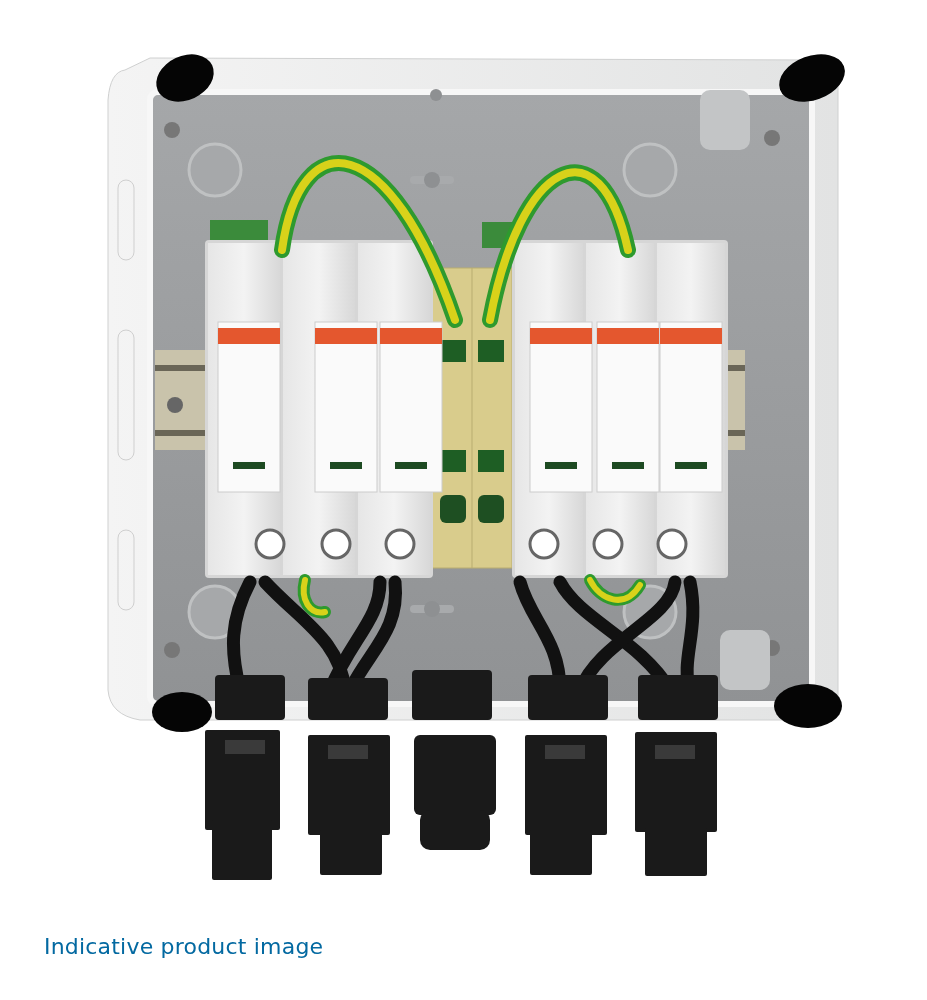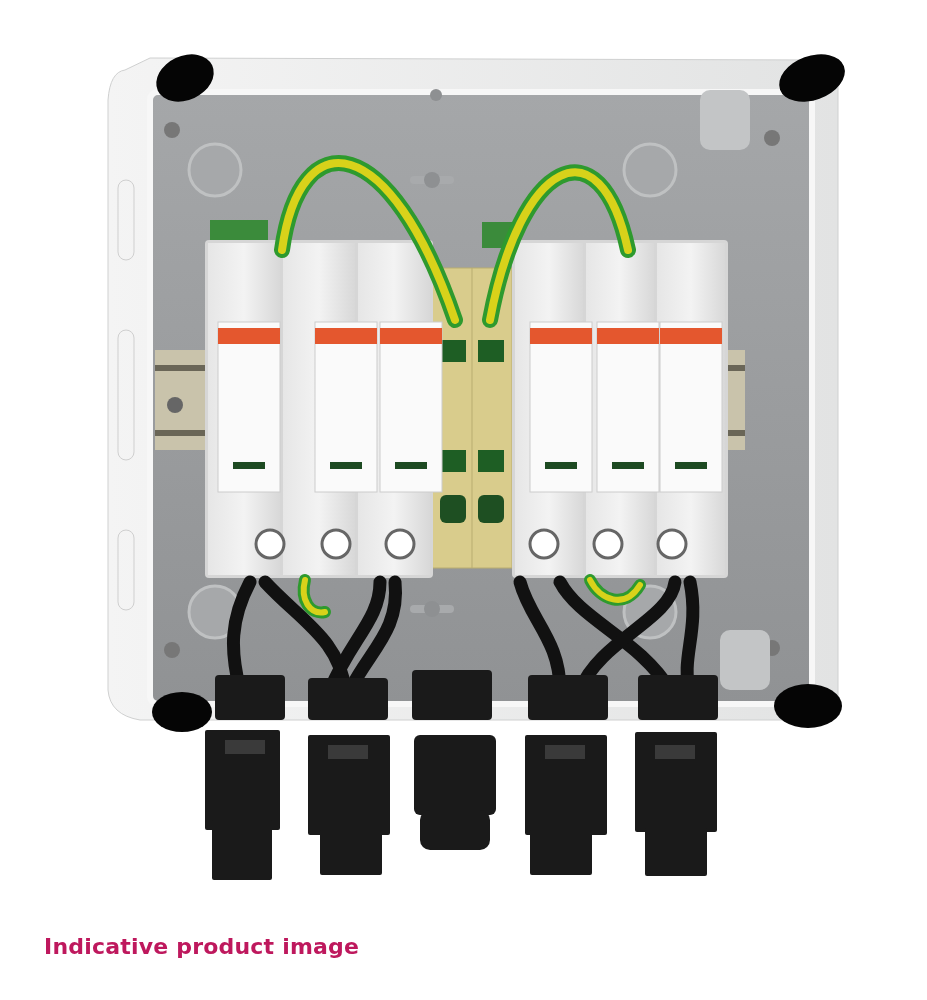--- a/index.html
+++ b/index.html
@@ -1,18 +1,18 @@
 <!DOCTYPE html>
 <html><head>
 <meta charset="utf-8">
 <style>
   html,body{margin:0;padding:0;background:#ffffff;}
   body{width:927px;height:1000px;position:relative;overflow:hidden;font-family:"DejaVu Sans","Liberation Sans",sans-serif;}
   .stage{position:absolute;left:0;top:0;width:927px;height:1000px;}
-  .caption{position:absolute;left:44px;top:934px;font-size:22px;color:#be185d;font-weight:700;letter-spacing:0.2px;}
+  .caption{position:absolute;left:44px;top:934px;font-size:22px;color:#0369a1;font-weight:400;letter-spacing:0.2px;}
 </style>
 </head>
 <body>
 
 <div class="stage">
 <svg width="927" height="930" viewBox="0 0 927 930">
   <defs>
     <linearGradient id="body" x1="0" y1="0" x2="1" y2="0">
       <stop offset="0" stop-color="#f4f4f4"></stop>
           <stop offset="1" stop-color="#e2e3e3"></stop>

